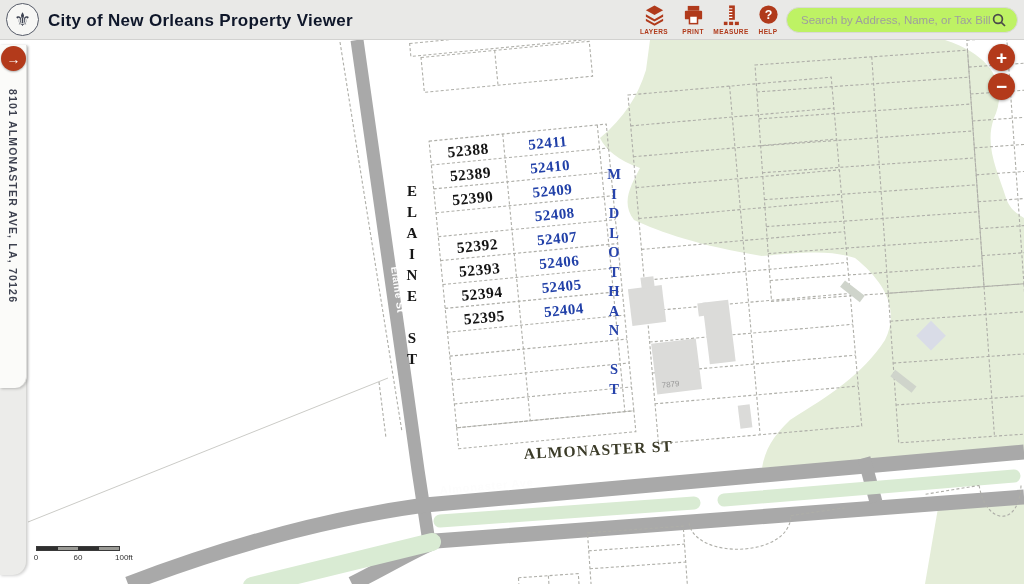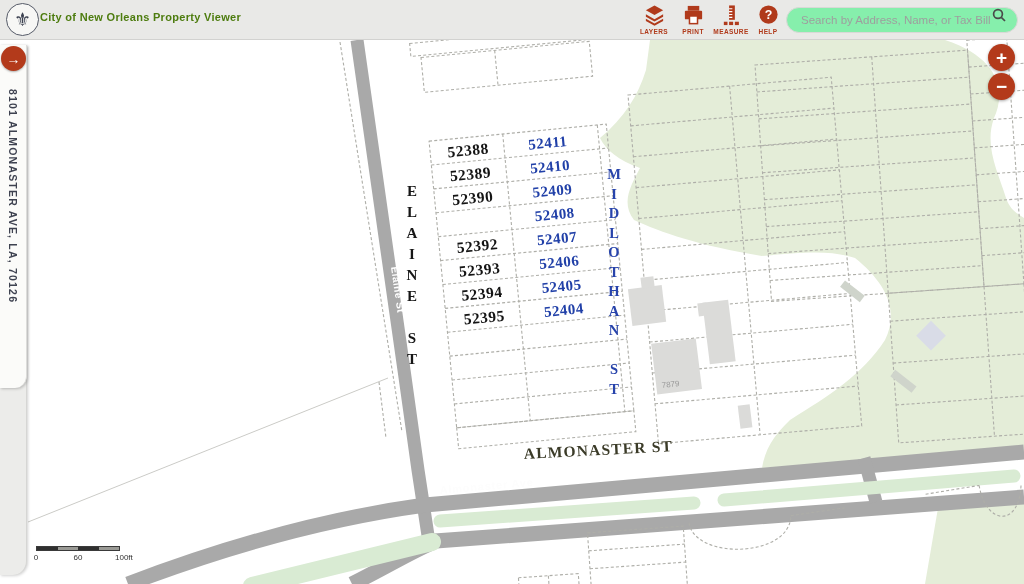--- a/index.html
+++ b/index.html
@@ -8,25 +8,25 @@
 
   
   #mapsvg { position:absolute; left:0; top:0; width:1024px; height:584px; }
   .dash { fill:none; stroke:#aeaea8; stroke-width:1.1; stroke-dasharray:3 2.2; }
   .parcel-num-black { font-family:"Liberation Serif", serif; font-weight:bold; font-size:15.5px; fill:#141414; letter-spacing:.5px; }
   .parcel-num-blue  { font-family:"Liberation Serif", serif; font-weight:bold; font-size:15px;   fill:#2140a8; letter-spacing:.5px; }
 
   
   #header { position:absolute; left:0; top:0; width:1024px; height:40px; background:#e9e9e7; border-bottom:1px solid #d2d2d0; z-index:30; }
   #logo { position:absolute; left:6px; top:3px; width:33px; height:33px; border-radius:50%; border:1.5px solid #565b68; background:#f7f7f5; display:flex; align-items:center; justify-content:center; font-size:19px; color:#3c4150; }
-  #app-title { position:absolute; left:40px; top:11px; font-size:11px; font-weight:600; color:#4d7c0f; letter-spacing:.3px; }
+  #app-title { position:absolute; left:48px; top:11px; font-size:17px; font-weight:600; color:#0f172a; letter-spacing:.3px; }
   .tool { position:absolute; top:4px; width:44px; text-align:center; cursor:pointer; }
   .tool svg { display:block; margin:0 auto; }
   .tool .tlabel { display:block; margin-top:1px; font-size:6.5px; font-weight:bold; color:#b03a1b; letter-spacing:.4px; }
-  #search-pill { position:absolute; left:786px; top:7px; width:232px; height:26px; background:#86efac; border:1px solid #d9d9d7; border-radius:13px; display:flex; padding:0 10px 0 14px; }
+  #search-pill { position:absolute; left:786px; top:7px; width:232px; height:26px; background:#bef264; border:1px solid #d9d9d7; border-radius:13px; display:flex; align-items:center; padding:0 10px 0 14px; }
   #search-input { flex:1; border:none; outline:none; font-size:11.5px; color:#555; background:transparent; font-family:"Liberation Sans",sans-serif; }
   #search-input::placeholder { color:#9e9e9e; }
 
   
   #side-strip { position:absolute; left:0; top:45px; width:27px; height:530px; background:#ececea; border-right:1px solid #d6d6d4; border-radius:0 0 14px 0; box-shadow:1px 1px 3px rgba(0,0,0,.18); z-index:20; }
   #side-tab { position:absolute; left:0; top:45px; width:27px; height:343px; background:#fbfbf9; border-right:1px solid #dcdcda; border-radius:0 0 12px 0; box-shadow:1px 1px 3px rgba(0,0,0,.22); z-index:21; }
   #side-arrow { position:absolute; left:1px; top:1px; width:25px; height:25px; border-radius:50%; background:#b33a1b; color:#fff; display:flex; align-items:center; justify-content:center; font-size:14px; font-weight:bold; cursor:pointer; box-shadow:0 1px 2px rgba(0,0,0,.3); }
   #side-address { position:absolute; left:7px; top:44px; writing-mode:vertical-rl; font-size:10.5px; font-weight:bold; color:#3e4250; letter-spacing:1.2px; white-space:nowrap; }
 
   

